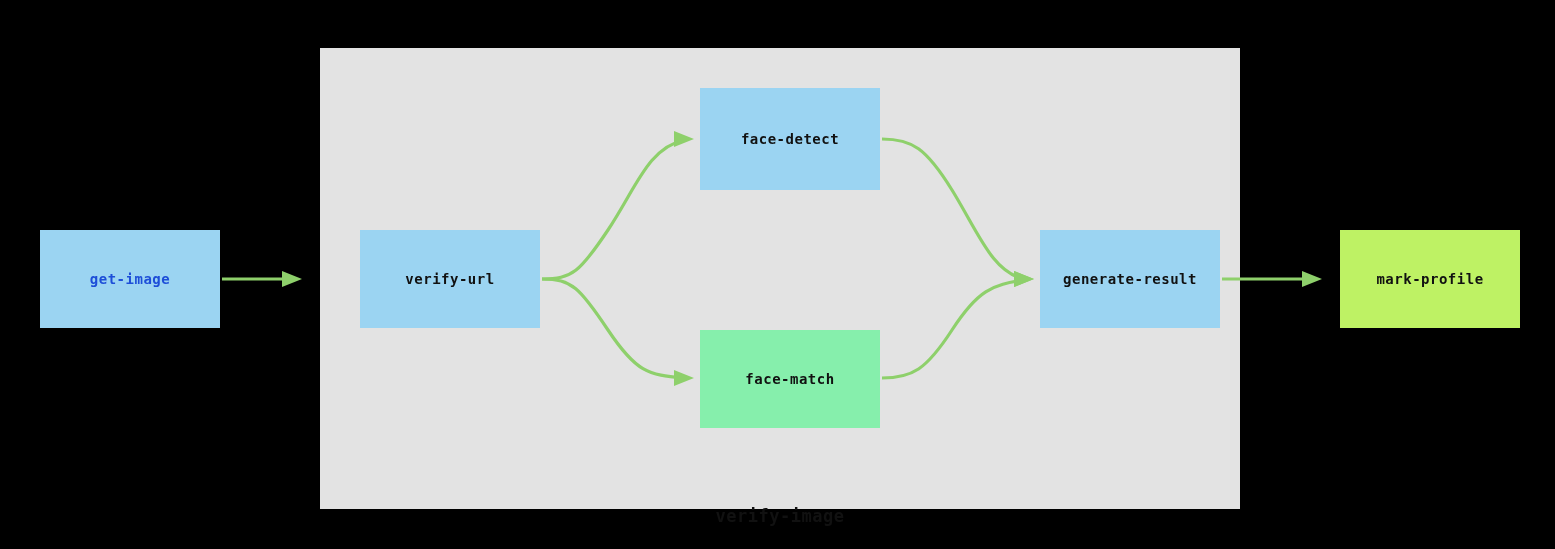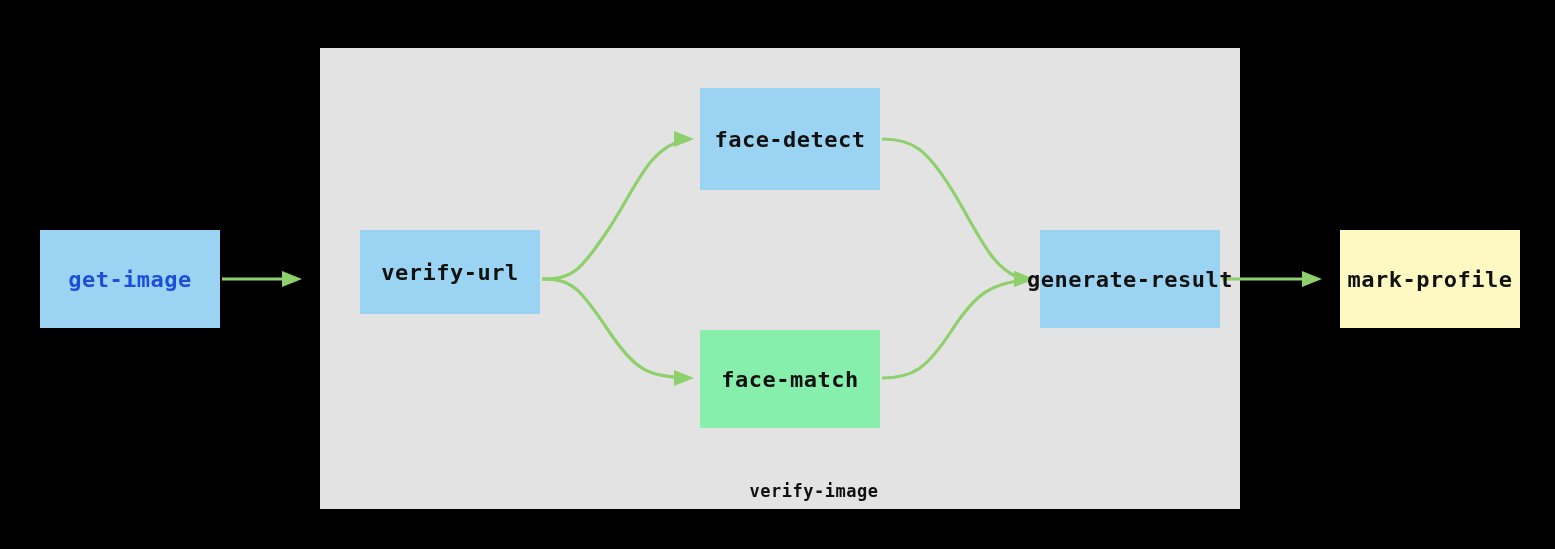--- a/index.html
+++ b/index.html
@@ -36,21 +36,21 @@
     background: #9bd4f2;
     display: flex;
     align-items: center;
     justify-content: center;
     box-sizing: border-box;
   }
   .node-label {
     color: #111111;
     font-family: "DejaVu Sans Mono", "Liberation Mono", monospace;
     font-weight: bold;
-    font-size: 22px;
+    font-size: 14px;
     letter-spacing: 0.5px;
     white-space: nowrap;
     text-align: center;
   }
   svg.edges {
     position: absolute;
     left: 0;
     top: 0;
     width: 1555px;
     height: 549px;
@@ -66,21 +66,21 @@
     fill: #8ed06b;
     stroke: none;
   }
 </style>
 </head>
 <body>
 
 <div id="canvas">
 
   <div class="cluster" id="cluster-box" style="left: 320px; top: 48px; width: 920px; height: 461px; background: rgb(227, 227, 227);"></div>
-  <div class="cluster-label" id="cluster-label" style="left: 780px; top: 491px; color: rgb(17, 17, 17); margin-left: 34px;">verify-image</div>
+  <div class="cluster-label" id="cluster-label" style="left: 780px; top: 516px; color: rgb(17, 17, 17);">verify-image</div>
 
   <svg class="edges" id="edges-svg" viewBox="0 0 1555 549">
       <g>
         <path class="edge-line" d="M 222 279 L 296 279" stroke="#8ed06b"></path>
         <polygon class="edge-head" points="302,279 282,271 282,287" fill="#8ed06b"></polygon>
       </g>
       <g>
         <path class="edge-line" d="M 542 279 C 572 279 580 272 608 230 C 636 188 648 148 684 140" stroke="#8ed06b"></path>
         <polygon class="edge-head" points="694,139 674,131 674,147" fill="#8ed06b"></polygon>
       </g>
@@ -99,30 +99,30 @@
       <g>
         <path class="edge-line" d="M 1222 279 L 1314 279" stroke="#8ed06b"></path>
         <polygon class="edge-head" points="1322,279 1302,271 1302,287" fill="#8ed06b"></polygon>
       </g>
     </svg>
 
   <div id="nodes-layer">
       <div class="node" style="left: 40px; top: 230px; width: 180px; height: 98px; background: rgb(155, 212, 242);">
         <span class="node-label" style="color: #1d4ed8;">get-image</span>
       </div>
-      <div class="node" style="left: 360px; top: 230px; width: 180px; height: 84px; background: rgb(155, 212, 242);">
+      <div class="node" style="left: 360px; top: 230px; width: 180px; height: 98px; background: rgb(155, 212, 242);">
         <span class="node-label" style="color: rgb(17, 17, 17);">verify-url</span>
       </div>
       <div class="node" style="left: 700px; top: 88px; width: 180px; height: 102px; background: rgb(155, 212, 242);">
         <span class="node-label" style="color: rgb(17, 17, 17);">face-detect</span>
       </div>
       <div class="node" style="left: 700px; top: 330px; width: 180px; height: 98px; background: #86efac;">
         <span class="node-label" style="color: rgb(17, 17, 17);">face-match</span>
       </div>
       <div class="node" style="left: 1040px; top: 230px; width: 180px; height: 98px; background: rgb(155, 212, 242);">
         <span class="node-label" style="color: rgb(17, 17, 17);">generate-result</span>
       </div>
-      <div class="node" style="left: 1340px; top: 230px; width: 180px; height: 98px; background: #fef9c3;">
+      <div class="node" style="left: 1340px; top: 230px; width: 180px; height: 98px; background: #bef264;">
         <span class="node-label" style="color: rgb(17, 17, 17);">mark-profile</span>
       </div>
     </div>
 
 </div>
 
 </body></html>

